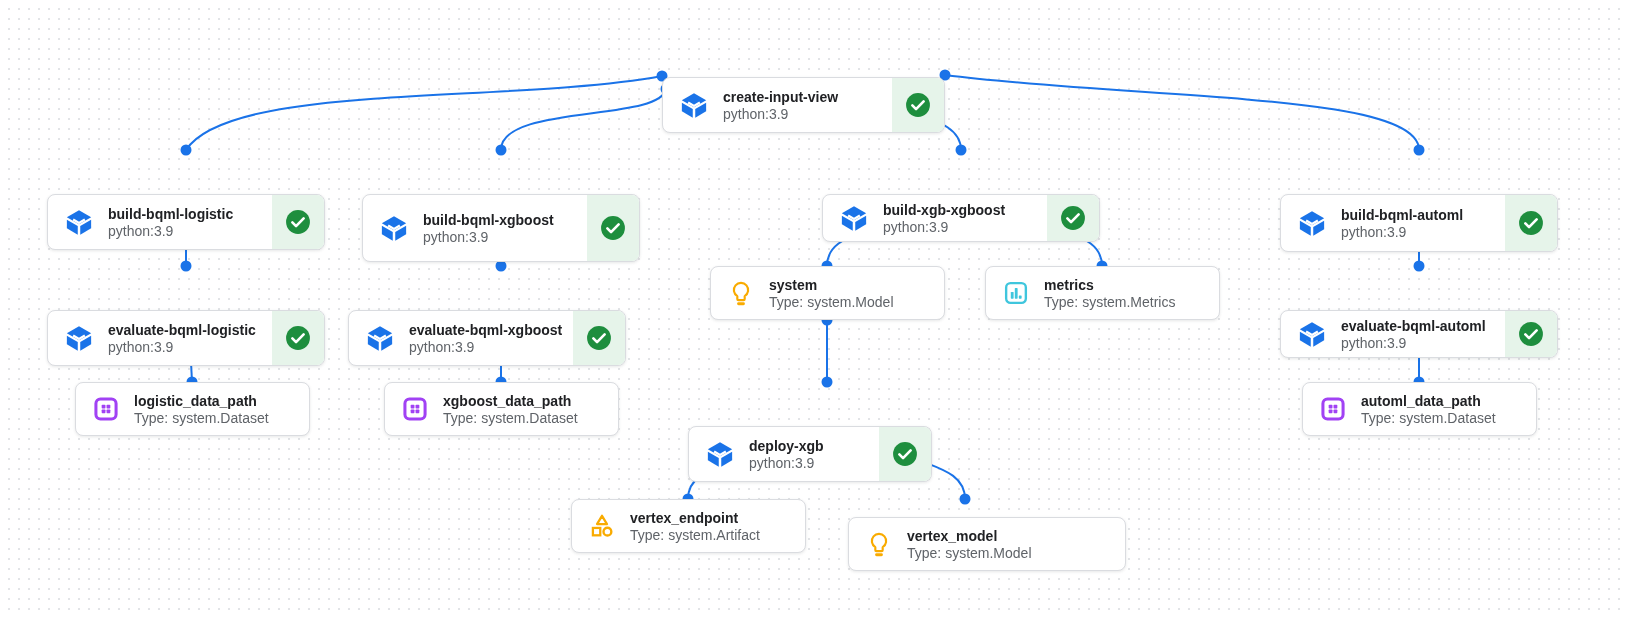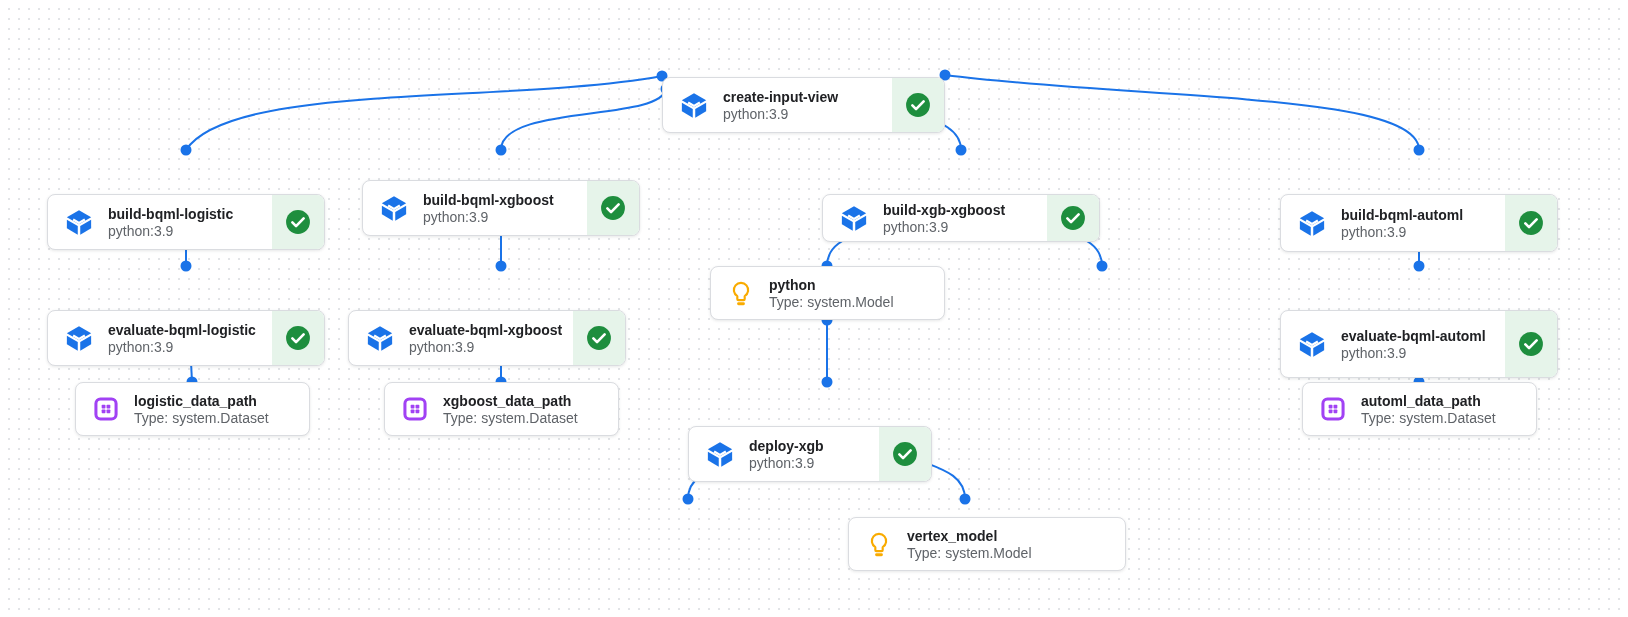--- a/index.html
+++ b/index.html
@@ -155,21 +155,21 @@
       <div class="ntitle">build-bqml-logistic</div>
       <div class="nsub">python:3.9</div>
     </div>
     <span class="nstatus">
         <svg width="26" height="26" viewBox="0 0 24 24">
           <use href="#i-check"></use>
         </svg>
       </span>
   </div>
 
-  <div class="node exec" style="left:362px;top:136px;width:278px;height:56px">
+  <div class="node exec" style="left:362px;top:150px;width:278px;height:68px">
     <span class="nicon">
         <svg width="28" height="27" viewBox="0 0 24 24">
           <use href="#i-cube"></use>
         </svg>
       </span>
     <div class="ntext">
       <div class="ntitle">build-bqml-xgboost</div>
       <div class="nsub">python:3.9</div>
     </div>
     <span class="nstatus">
@@ -247,27 +247,38 @@
       </span>
   </div>
 
   <div class="node" style="left:710px;top:266px;width:235px;height:54px">
     <span class="nicon">
         <svg width="26" height="26" viewBox="0 0 24 24">
           <use href="#i-bulb"></use>
         </svg>
       </span>
     <div class="ntext">
-      <div class="ntitle">python</div>
+      <div class="ntitle">system</div>
       <div class="nsub">Type: system.Model</div>
     </div>
   </div>
 
-
-  <div class="node exec" style="left:1280px;top:266px;width:278px;height:68px">
+  <div class="node" style="left:985px;top:266px;width:235px;height:54px">
+    <span class="nicon">
+        <svg width="26" height="26" viewBox="0 0 24 24">
+          <use href="#i-metrics"></use>
+        </svg>
+      </span>
+    <div class="ntext">
+      <div class="ntitle">metrics</div>
+      <div class="nsub">Type: system.Metrics</div>
+    </div>
+  </div>
+
+  <div class="node exec" style="left:1280px;top:266px;width:278px;height:48px">
     <span class="nicon">
         <svg width="28" height="27" viewBox="0 0 24 24">
           <use href="#i-cube"></use>
         </svg>
       </span>
     <div class="ntext">
       <div class="ntitle">evaluate-bqml-automl</div>
       <div class="nsub">python:3.9</div>
     </div>
     <span class="nstatus">
@@ -323,20 +334,31 @@
         <svg width="26" height="26" viewBox="0 0 24 24">
           <use href="#i-dataset"></use>
         </svg>
       </span>
     <div class="ntext">
       <div class="ntitle">automl_data_path</div>
       <div class="nsub">Type: system.Dataset</div>
     </div>
   </div>
 
+  <div class="node" style="left:571px;top:499px;width:235px;height:54px">
+    <span class="nicon">
+        <svg width="26" height="26" viewBox="0 0 24 24">
+          <use href="#i-category"></use>
+        </svg>
+      </span>
+    <div class="ntext">
+      <div class="ntitle">vertex_endpoint</div>
+      <div class="nsub">Type: system.Artifact</div>
+    </div>
+  </div>
 
   <div class="node" style="left:848px;top:517px;width:278px;height:54px">
     <span class="nicon">
         <svg width="26" height="26" viewBox="0 0 24 24">
           <use href="#i-bulb"></use>
         </svg>
       </span>
     <div class="ntext">
       <div class="ntitle">vertex_model</div>
       <div class="nsub">Type: system.Model</div>

